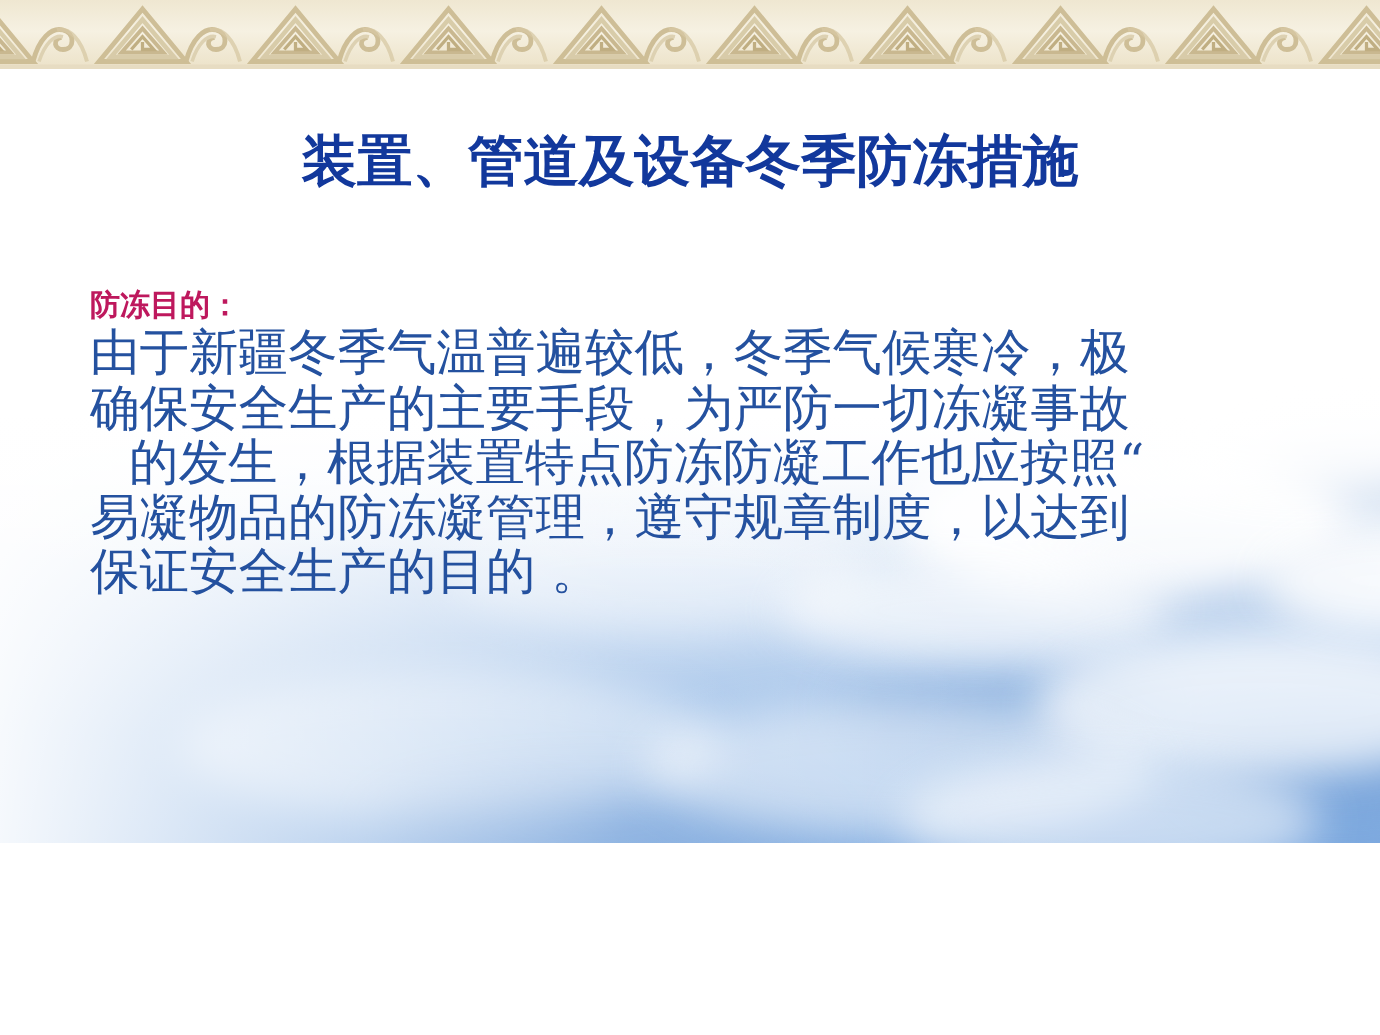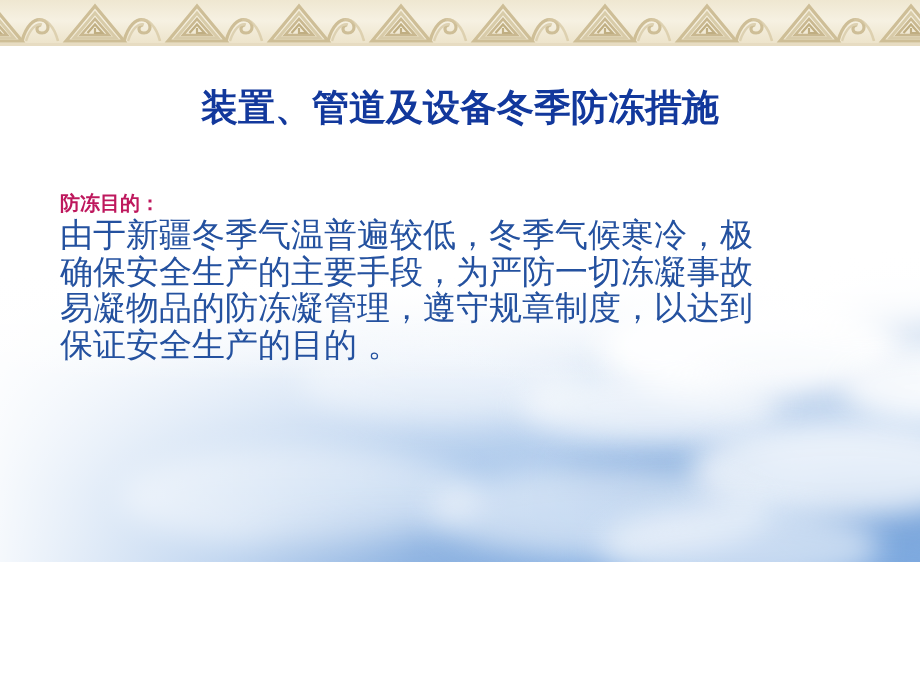--- a/index.html
+++ b/index.html
@@ -202,17 +202,18 @@
       <rect x="0" y="43" width="920" height="3" fill="#e7dcc2"></rect>
     </svg>
   </div>
 
   <div id="title">装置、管道及设备冬季防冻措施</div>
 
   <div id="body-block">
     <div id="body-heading">防冻目的：</div>
     <div class="body-line">由于新疆冬季气温普遍较低，冬季气候寒冷，极</div>
     <div class="body-line">确保安全生产的主要手段，为严防一切冻凝事故</div>
+    <div class="body-line indent">的发生，根据装置特点防冻防凝工作也应按照“</div>
     <div class="body-line">易凝物品的防冻凝管理，遵守规章制度，以达到</div>
     <div class="body-line">保证安全生产的目的 。</div>
   </div>
 
 </div>
 
 </body></html>

